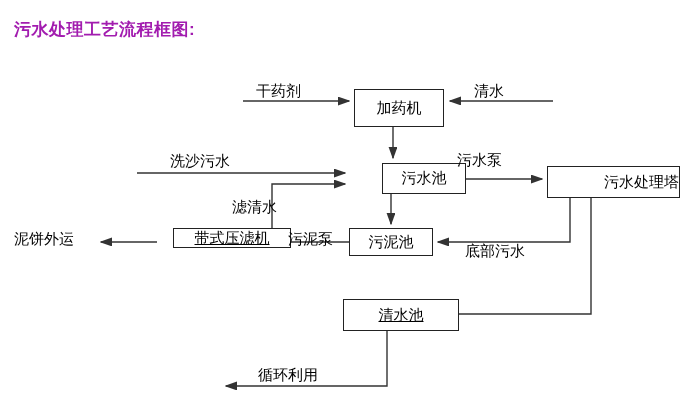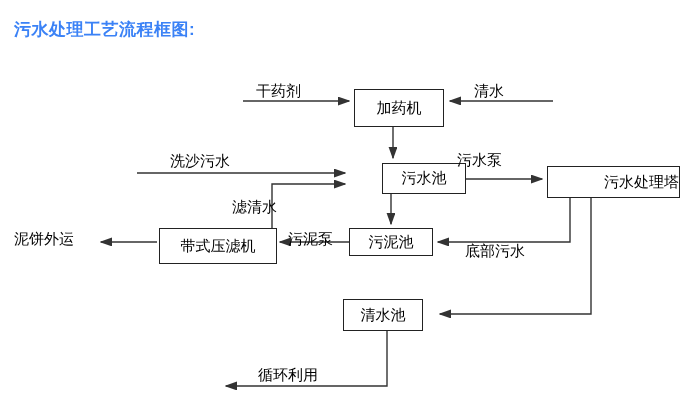--- a/index.html
+++ b/index.html
@@ -6,21 +6,21 @@
   body{
     width:700px;height:420px;
     background:#ffffff;
     font-family:"Liberation Sans","DejaVu Sans",sans-serif;
     overflow:hidden;
     position:relative;
   }
   #diagram-root{position:absolute;left:0;top:0;width:700px;height:420px;}
   .page-title{
     position:absolute;left:14px;top:18px;
-    font-size:17px;font-weight:bold;color:#3b82f6;
+    font-size:17px;font-weight:bold;color:#a21caf;
     letter-spacing:0.5px;
     white-space:nowrap;
   }
   svg.wires{position:absolute;left:0;top:0;width:700px;height:420px;}
   .node{
     position:absolute;
     border:1.4px solid #222;
     background:#fff;
     display:flex;align-items:center;justify-content:center;
     font-size:15px;color:#000;white-space:nowrap;
@@ -78,29 +78,29 @@
   </div>
 
   <div class="node" style="left:350px;top:163px;width:84px;height:31px;margin-left:32px;">
     <span>污水池</span>
   </div>
 
   <div class="node" style="left:547px;top:166px;width:133px;height:32px;justify-content:flex-end;">
     <span>污水处理塔</span>
   </div>
 
-  <div class="node" style="left:159px;top:228px;width:118px;height:36px;">
+  <div class="node" style="left:173px;top:228px;width:118px;height:20px;text-decoration:underline;">
     <span>带式压滤机</span>
   </div>
 
   <div class="node" style="left:349px;top:228px;width:84px;height:28px;">
     <span>污泥池</span>
   </div>
 
-  <div class="node" style="left:343px;top:299px;width:80px;height:32px;">
+  <div class="node" style="left:343px;top:299px;width:116px;height:32px;text-decoration:underline;">
     <span>清水池</span>
   </div>
 
   <div class="edge-label" style="left:256px;top:82px;text-align:right;">干药剂</div>
 
   <div class="edge-label" style="left:474px;top:82px;">清水</div>
 
   <div class="edge-label" style="left:170px;top:152px;">洗沙污水</div>
 
   <div class="edge-label" style="left:232px;top:190px;margin-top:8px;">滤清水</div>

